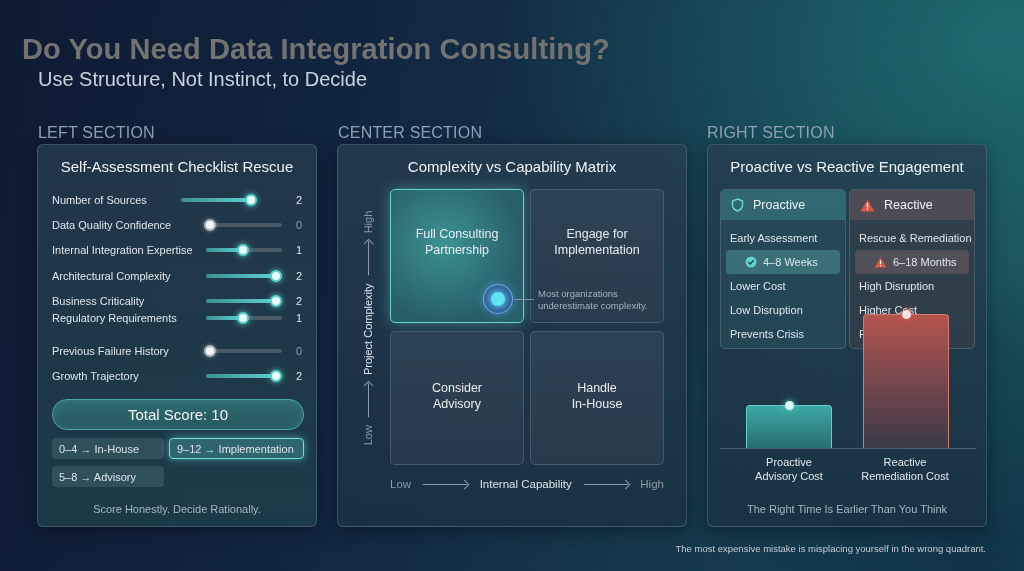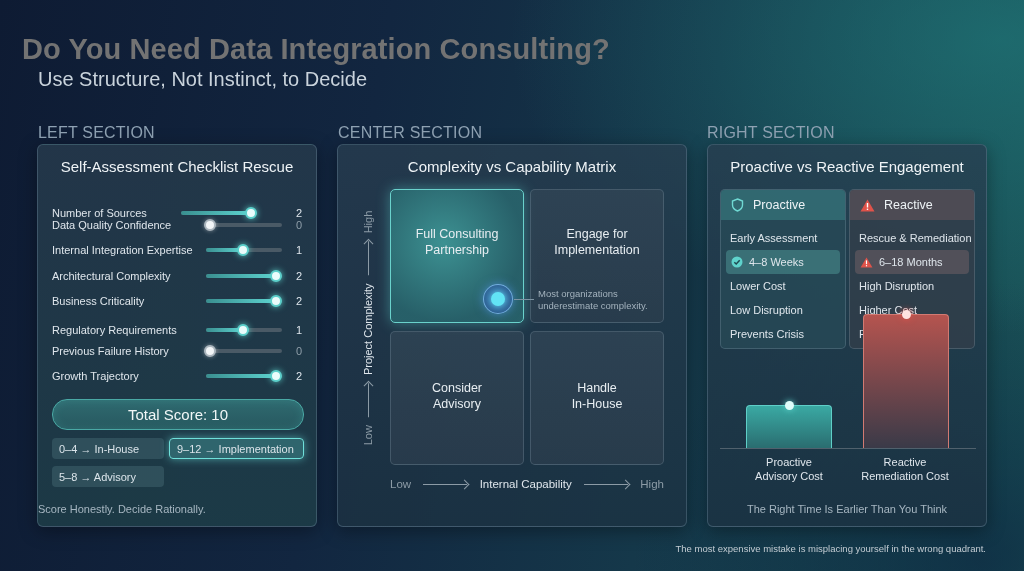--- a/index.html
+++ b/index.html
@@ -33,21 +33,21 @@
   .slider { position: relative; width: 76px; height: 4px; border-radius: 2px; background: #4a5a66; margin-right: 12px; }
   .slider-fill { position: absolute; left: 0; top: 0; height: 4px; border-radius: 2px; background: linear-gradient(90deg, #3a8f90, #5dd3cf); }
   .slider-thumb { position: absolute; top: -4px; width: 12px; height: 12px; border-radius: 50%; background: #eafcfb; border: 2px solid #5ccfca; box-shadow: 0 0 6px rgba(92,207,202,0.9); margin-left: -6px; }
   .slider-thumb.off { border-color: #aab5bd; box-shadow: 0 0 4px rgba(255,255,255,0.4); background: #f2f5f7; }
   .crit-val { width: 8px; text-align: right; font-size: 11px; color: #dfe6ec; }
   .crit-val.zero { color: #8f9ea9; }
 
   .total-box { position: absolute; left: 14px; top: 254px; width: 252px; height: 31px; border: 1px solid #4aa9a5; border-radius: 15px; background: linear-gradient(180deg, #2f6a70, #27585f); display: flex; align-items: center; justify-content: center; font-size: 15px; color: #f1f7f7; box-shadow: inset 0 0 10px rgba(80,200,195,0.2); }
   .range-chip { position: absolute; height: 21px; border-radius: 4px; background: rgba(60,95,105,0.6); display: flex; align-items: center; padding-left: 7px; font-size: 11px; color: #dbe4ea; }
   .range-chip.active { border: 1px solid #6fe0da; background: rgba(55,120,125,0.7); box-shadow: 0 0 8px rgba(100,220,215,0.6); }
-  .left-footer { position: absolute; left: 0; right: 0; top: 358px; font-size: 11px; color: #a6b6c1; }
+  .left-footer { position: absolute; left: 0; right: 0; top: 358px; text-align: center; font-size: 11px; color: #a6b6c1; }
 
   
   #center { left: 337px; width: 350px; }
   .quad { position: absolute; width: 134px; height: 134px; border-radius: 5px; border: 1px solid rgba(150,175,190,0.25); background: linear-gradient(180deg, rgba(50,70,86,0.75), rgba(44,62,78,0.75)); display: flex; align-items: center; justify-content: center; text-align: center; font-size: 12.5px; color: #e8eef2; line-height: 1.3; white-space: pre-line; }
   .quad.hl { border: 1px solid #6ad2cc; background: radial-gradient(ellipse at 40% 40%, rgba(62,150,150,0.95), rgba(40,100,108,0.9) 70%); box-shadow: 0 0 14px rgba(90,210,205,0.45); }
   .quad-text { position: relative; top: -14px; }
   .quad.hl .quad-text, .quad.eng .quad-text { top: -14px; }
   .marker { position: absolute; left: 145px; top: 139px; width: 30px; height: 30px; border-radius: 50%; background: radial-gradient(circle, rgba(70,130,200,0.85), rgba(40,80,160,0.5)); border: 1px solid rgba(130,190,240,0.8); display: flex; align-items: center; justify-content: center; box-shadow: 0 0 10px rgba(80,150,230,0.7); }
   .marker-dot { width: 14px; height: 14px; border-radius: 50%; background: #62e3f5; box-shadow: 0 0 6px #62e3f5; }
   .marker-line { position: absolute; left: 176px; top: 154px; width: 20px; height: 1px; background: #7d93a3; }
@@ -64,21 +64,21 @@
   #right { left: 707px; width: 280px; }
   .col { position: absolute; top: 44px; width: 126px; height: 160px; border-radius: 5px; border: 1px solid rgba(150,175,190,0.25); overflow: hidden; }
   .col.pro { left: 12px; background: rgba(40,75,88,0.7); }
   .col.re { left: 141px; background: rgba(52,62,74,0.7); }
   .col-head { height: 30px; display: flex; align-items: center; padding-left: 10px; font-size: 12.5px; color: #eef3f6; }
   .col.pro .col-head { background: rgba(52,110,118,0.85); }
   .col.re .col-head { background: rgba(82,78,86,0.85); }
   .col-head .ico { margin-right: 9px; display: inline-flex; }
   .col-item { height: 24px; display: flex; align-items: center; padding-left: 9px; font-size: 11px; color: #dfe6ec; }
   .col-item.first { margin-top: 6px; }
-  .col-item.badge { margin: 0 5px; padding-left: 5px; border-radius: 4px; }
+  .col-item.badge { margin: 0 5px; padding-left: 19px; border-radius: 4px; }
   .col.pro .col-item.badge { background: rgba(65,125,130,0.75); }
   .col.re .col-item.badge { background: rgba(90,85,92,0.8); }
   .col-item.badge .ico { margin-right: 6px; display: inline-flex; }
 
   .bar { position: absolute; border-radius: 4px 4px 0 0; }
   .bar-dot { position: absolute; left: 50%; top: -5px; width: 9px; height: 9px; margin-left: -4.5px; border-radius: 50%; }
   .baseline { position: absolute; left: 12px; width: 256px; height: 1px; background: #50616d; }
   .bar-label { position: absolute; width: 110px; text-align: center; font-size: 11px; color: #dfe6ec; line-height: 1.25; white-space: pre-line; }
   .right-footer { position: absolute; left: 0; right: 0; top: 358px; text-align: center; font-size: 11px; color: #a6b6c1; }
 
@@ -90,21 +90,21 @@
 <div class="title">Do You Need Data Integration Consulting?</div>
 <div class="subtitle">Use Structure, Not Instinct, to Decide</div>
 
 <div class="section-label" style="left:38px">LEFT SECTION</div>
 <div class="section-label" style="left:338px">CENTER SECTION</div>
 <div class="section-label" style="left:707px">RIGHT SECTION</div>
 
 <div id="left" class="panel">
   <div class="panel-title">Self-Assessment Checklist Rescue</div>
   <div id="criteria-list">
-      <div class="crit-row" style="top: 58px; gap: 25px;">
+      <div class="crit-row" style="top: 45px; gap: 25px;">
         <span class="crit-label">Number of Sources</span>
         <div class="slider">
           <div class="slider-fill" style="width:70px"></div>
           <div class="slider-thumb" style="left:70px"></div>
         </div>
         <span class="crit-val">2</span>
       </div>
       <div class="crit-row" style="top: 70.2px;">
         <span class="crit-label">Data Quality Confidence</span>
         <div class="slider">
@@ -130,21 +130,21 @@
         <span class="crit-val">2</span>
       </div>
       <div class="crit-row" style="top: 145.8px;">
         <span class="crit-label">Business Criticality</span>
         <div class="slider">
           <div class="slider-fill" style="width:70px"></div>
           <div class="slider-thumb" style="left:70px"></div>
         </div>
         <span class="crit-val">2</span>
       </div>
-      <div class="crit-row" style="top: 175px;">
+      <div class="crit-row" style="top: 163px;">
         <span class="crit-label">Regulatory Requirements</span>
         <div class="slider">
           <div class="slider-fill" style="width:37px"></div>
           <div class="slider-thumb" style="left:37px"></div>
         </div>
         <span class="crit-val">1</span>
       </div>
       <div class="crit-row" style="top: 196.2px;">
         <span class="crit-label">Previous Failure History</span>
         <div class="slider">

